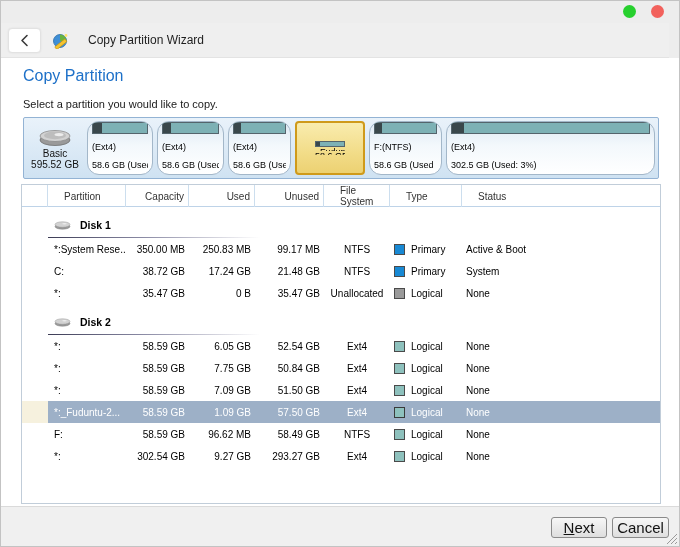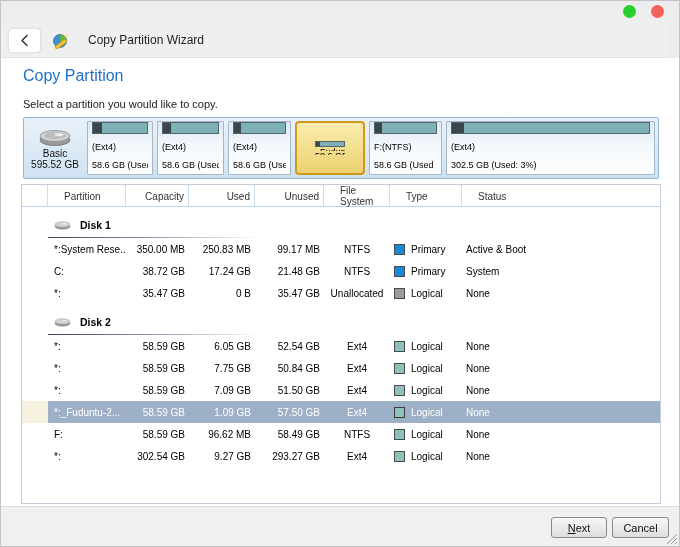--- a/index.html
+++ b/index.html
@@ -19,21 +19,21 @@
 
   
   .content{position:absolute;top:57px;left:0;right:0;bottom:39px;background:#ffffff;}
   .page-title{position:absolute;left:22px;top:9px;font-size:16px;color:#1d70c8;}
   .page-sub{position:absolute;left:22px;top:40px;font-size:11px;color:#1a1a1a;}
 
   
   .diskmap{position:absolute;left:22px;top:59px;width:636px;height:62px;box-sizing:border-box;background:linear-gradient(180deg,#e9f2fa,#cfe2f2);border:1px solid #93b3d4;border-radius:2px;display:flex;align-items:stretch;padding:3px;}
   .disk-cell{width:56px;display:flex;flex-direction:column;align-items:center;justify-content:center;font-size:10px;color:#111;line-height:11px;}
   .disk-cell svg{width:38px;height:22px;}
-  .pblock{box-sizing:border-box;margin-left:4px;border:1px solid #a3b7c9;border-radius:1px;background:linear-gradient(180deg,#dde9f3 0%,#f3f8fc 45%,#ffffff 100%);padding:0 4px 3px 4px;display:flex;flex-direction:column;cursor:pointer;overflow:hidden;}
+  .pblock{box-sizing:border-box;margin-left:4px;border:1px solid #a3b7c9;border-radius:12px;background:linear-gradient(180deg,#dde9f3 0%,#f3f8fc 45%,#ffffff 100%);padding:0 4px 3px 4px;display:flex;flex-direction:column;cursor:pointer;overflow:hidden;}
   .pblock .bar{height:10px;border:1px solid #54646c;background:#7db1b5;position:relative;}
   .pblock .bar .fill{position:absolute;left:0;top:0;bottom:0;background:#39474b;}
   .pblock .lbl{margin-top:auto;font-size:9px;line-height:11px;color:#000;white-space:nowrap;overflow:hidden;}
   .pblock.w1{width:66px;}.pblock.w2{width:67px;}.pblock.w3{width:63px;}
   .pblock.sel{width:70px;border:2px solid #cf9a1b;border-radius:4px;background:linear-gradient(180deg,#f9ecae 0%,#f2dc88 60%,#ecd172 100%);padding:18px;}
   .pblock.w5{width:73px;}
   .pblock.w6{flex:1;}
 
   
   .ptable{position:absolute;left:20px;top:126px;width:640px;bottom:3px;box-sizing:border-box;border:1px solid #c1cdd9;background:#fff;font-size:10px;color:#000;}
@@ -50,21 +50,21 @@
   .type-sq{width:9px;height:9px;border:1px solid #4a4a4a;margin-right:6px;flex:none;}
   .group-row{position:relative;display:flex;align-items:center;height:26px;padding-left:31px;margin-top:5px;}
   .group-row .gname{font-size:10.5px;font-weight:bold;color:#000;margin-left:8px;}
   .group-row .g-underline{position:absolute;left:26px;bottom:0;width:212px;height:1px;background:linear-gradient(to right,#3c3c55 0%,#8b8ba5 45%,rgba(255,255,255,0) 100%);}
   .trow.selected .c{background:#9db0c7;color:#ffffff;}
   .trow.selected .c0{background:#f6f1de;}
   .trow.selected .type-sq{border-color:#3a3a3a;}
 
   
   .footer{position:absolute;left:0;right:0;bottom:0;height:39px;background:#f0f0f0;border-top:1px solid #dadada;}
-  .btn{position:absolute;top:10px;height:21px;box-sizing:border-box;background:linear-gradient(180deg,#f7f7f7,#dedede);border:1px solid #8a8a8a;border-radius:3px;font-size:11px;color:#111;display:flex;align-items:center;justify-content:center;cursor:pointer;font-family:"Liberation Sans","DejaVu Sans",sans-serif;}
+  .btn{position:absolute;top:10px;height:21px;box-sizing:border-box;background:linear-gradient(180deg,#f7f7f7,#dedede);border:1px solid #8a8a8a;border-radius:3px;font-size:15px;color:#111;display:flex;align-items:center;justify-content:center;cursor:pointer;font-family:"Liberation Sans","DejaVu Sans",sans-serif;}
   .btn.next{right:72px;width:56px;}
   .btn.cancel{right:10px;width:57px;}
   .btn .accel{text-decoration:underline;}
   .grip{position:absolute;right:1px;bottom:1px;width:13px;height:13px;}
 </style>
 </head>
 <body>
 
 <div class="window">
 

